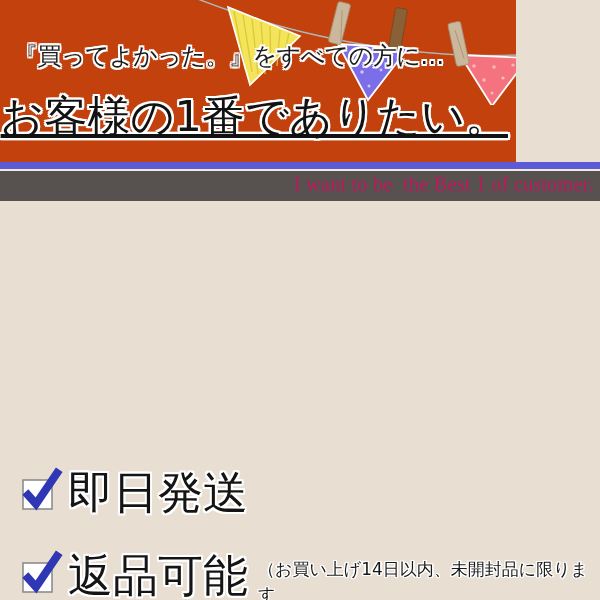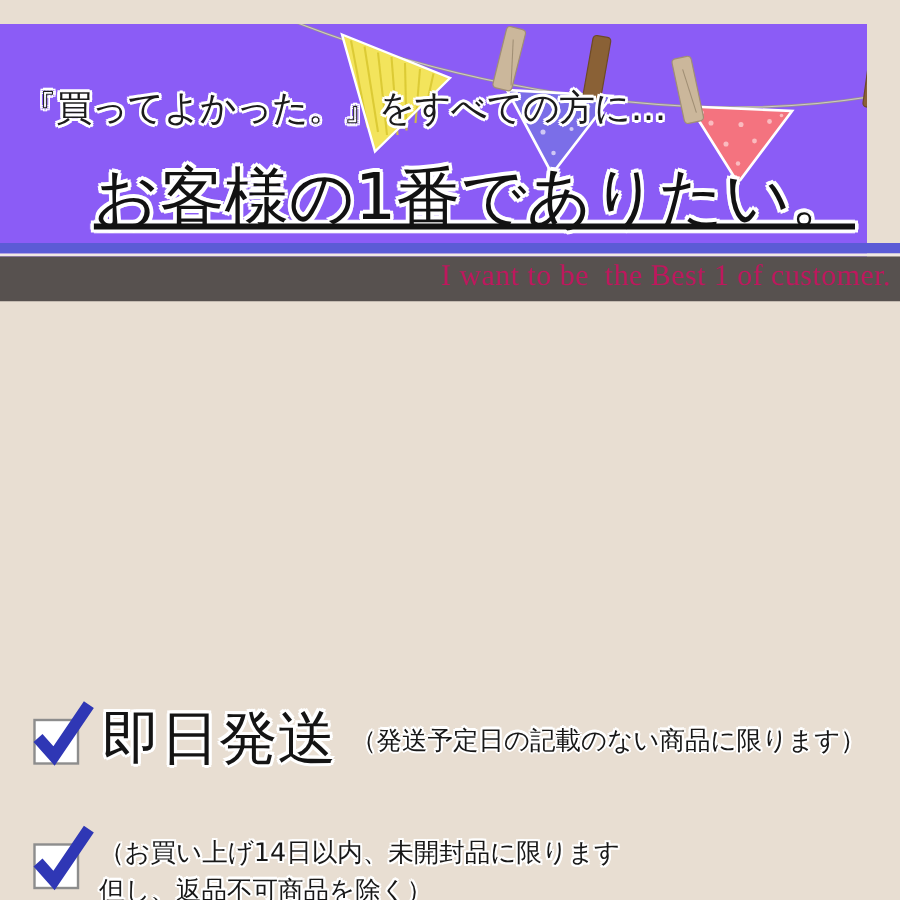--- a/index.html
+++ b/index.html
@@ -5,22 +5,22 @@
   html,body{margin:0;padding:0;}
   body{
     width:600px;height:600px;overflow:hidden;
     font-family:"Liberation Sans", sans-serif;
     background:#e8ded2;
   }
   .page{position:relative;width:600px;height:600px;overflow:hidden;background:#e8ded2;}
 
   
   .banner{
-    position:absolute;left:0;top:16px;width:578px;height:162px;
-    background:#8b5cf6;overflow:hidden;
+    position:absolute;left:0;top:0;width:516px;height:162px;
+    background:#c2410c;overflow:hidden;
   }
   .bunting{position:absolute;left:0;top:0;width:600px;height:105px;}
 
   .tagline{
     position:absolute;left:14px;top:40px;
     font-size:24px;letter-spacing:-0.5px;color:#1b1b1b;
     font-family:"DejaVu Sans", sans-serif;
     text-shadow:
       -1.6px -1.6px 0 #fff, 1.6px -1.6px 0 #fff,
       -1.6px  1.6px 0 #fff, 1.6px  1.6px 0 #fff,
@@ -61,21 +61,21 @@
   .checklist{position:absolute;left:0;top:201px;width:600px;height:399px;background:#e8ded2;}
   .row{position:absolute;left:22px;display:flex;align-items:flex-start;}
   .row-1{top:272px;}
   .row-2{top:355px;}
 
   .cbox{position:relative;width:34px;height:34px;flex:0 0 34px;margin-top:5px;}
   .cbox svg{position:absolute;left:-2px;top:-7px;width:40px;height:42px;overflow:visible;}
 
   .row-main{
     font-family:"DejaVu Sans", sans-serif;
-    font-size:39px;line-height:40px;color:#141414;
+    font-size:45px;line-height:40px;color:#141414;
     margin-left:12px;white-space:nowrap;
     text-shadow:
       -1.7px -1.7px 0 #fff, 1.7px -1.7px 0 #fff,
       -1.7px  1.7px 0 #fff, 1.7px  1.7px 0 #fff,
        0 -2px 0 #fff, 0 2px 0 #fff,
       -2px 0 0 #fff, 2px 0 0 #fff;
     text-align: right;
   }
   .row-sub{
     font-family:"DejaVu Sans", sans-serif;
@@ -173,28 +173,28 @@
   <div class="checklist">
 
     <div class="row row-1">
       <span class="cbox">
         <svg viewBox="0 0 40 42">
           <rect x="3" y="9" width="29" height="29" fill="#ffffff" stroke="#8d8d8d" stroke-width="1.6"></rect>
           <path d="M8 24 L16 33 L37 2" fill="none" stroke="#2f37b5" stroke-width="8" stroke-linecap="square" stroke-linejoin="miter"></path>
         </svg>
       </span>
       <span class="row-main">即日発送</span>
-      <span class="row-sub sub-inline">（発送予定日の記載のない商品に限ります）</span>
     </div>
 
     <div class="row row-2">
       <span class="cbox">
         <svg viewBox="0 0 40 42">
           <rect x="3" y="9" width="29" height="29" fill="#ffffff" stroke="#8d8d8d" stroke-width="1.6"></rect>
           <path d="M8 24 L16 33 L37 2" fill="none" stroke="#2f37b5" stroke-width="8" stroke-linecap="square" stroke-linejoin="miter"></path>
         </svg>
       </span>
+      <span class="row-main">返品可能</span>
       <span class="row-sub sub-stacked">（お買い上げ14日以内、未開封品に限ります
 但し、返品不可商品を除く）</span>
     </div>
 
   </div>
 </div>
 
 </body></html>

